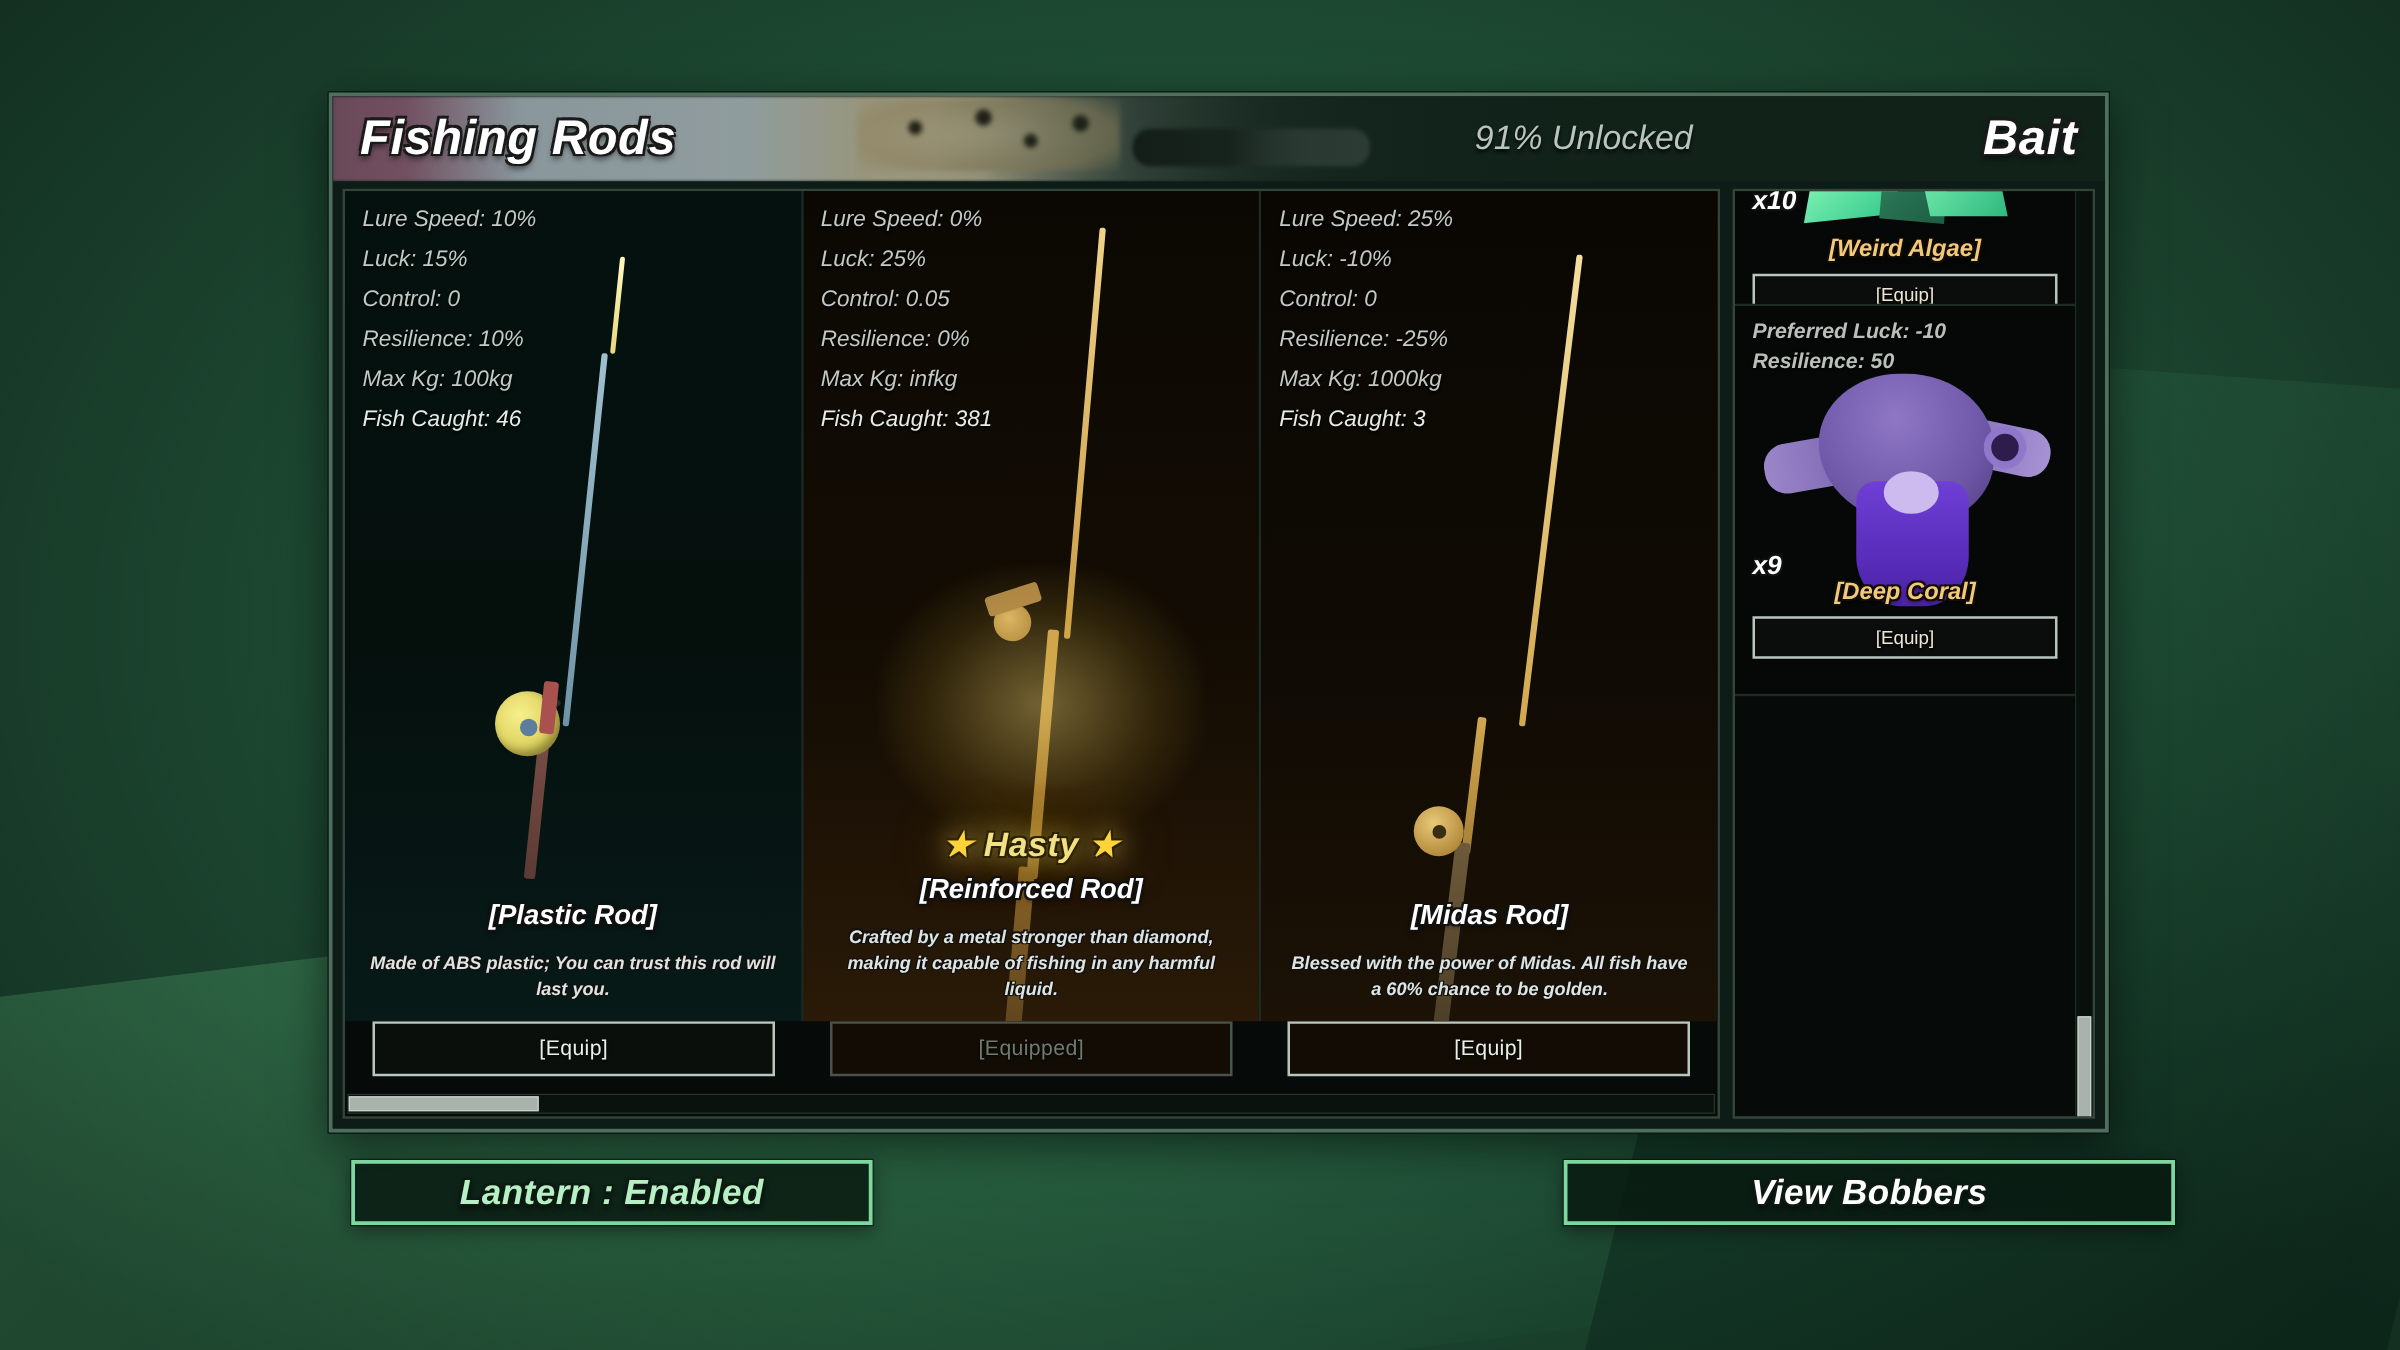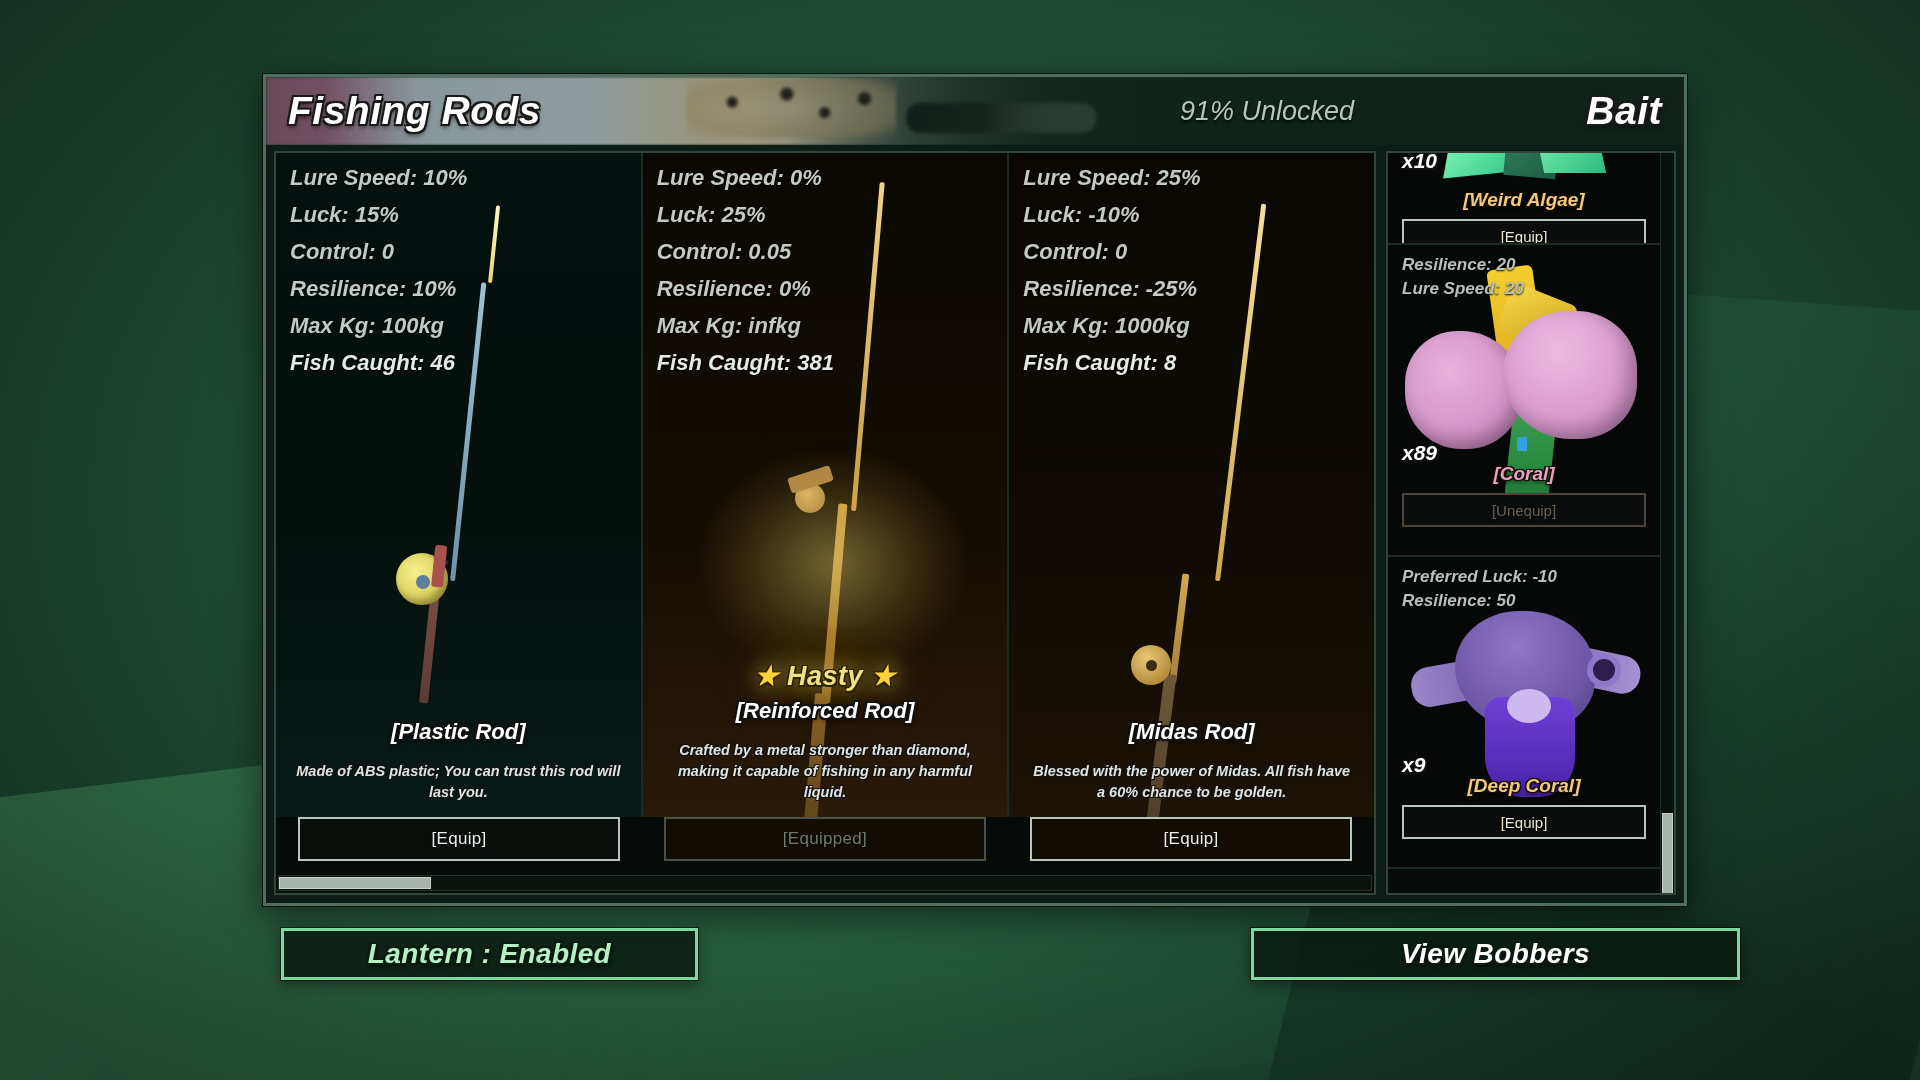--- a/index.html
+++ b/index.html
@@ -167,22 +167,22 @@
     overflow: hidden;
   }
   .rod-card:last-child { border-right: none; }
   .rod-card.tint-blue   { background: linear-gradient(180deg, #04110e 0%, #05100d 55%, #071a18 100%); }
   .rod-card.tint-gold   { background: linear-gradient(180deg, #0b0803 0%, #140d04 58%, #2a1a07 100%); }
   .rod-card.tint-amber  { background: linear-gradient(180deg, #0a0703 0%, #100b04 60%, #1c1206 100%); }
 
   .stats { position: relative; z-index: 3; }
   .stat-line {
     font-style: italic;
-    font-weight: bold;
-    font-size: 22px;
+    font-weight: normal;
+    font-size: 18px;
     color: #c3c9c5;
     margin-bottom: 11px;
     text-shadow: 0 1px 2px rgba(0,0,0,.9);
     white-space: nowrap;
   }
   .stat-line.caught { color: #e7ebe8; margin-bottom: 0; }
 
   
   .rod-art {
     position: absolute;
@@ -517,21 +517,21 @@
             <div class="rod-reel" style="left:122px;top:492px;width:40px;height:40px;background:radial-gradient(circle at 40% 34%,#e9c978,#b48c3d 72%,#8e6c2c 100%);"></div>
             <div class="rod-reel" style="left:137px;top:507px;width:11px;height:11px;background:#3a2d14;"></div>
           </div>
 
           <div class="stats">
             <div class="stat-line">Lure Speed: 25%</div>
             <div class="stat-line">Luck: -10%</div>
             <div class="stat-line">Control: 0</div>
             <div class="stat-line">Resilience: -25%</div>
             <div class="stat-line">Max Kg: 1000kg</div>
-            <div class="stat-line caught">Fish Caught: 8</div>
+            <div class="stat-line caught">Fish Caught: 3</div>
           </div>
 
           <div class="card-foot">
             <div class="rod-name">[Midas Rod]</div>
             <div class="rod-desc">Blessed with the power of Midas. All fish have a 60% chance to be golden.</div>
           </div>
         </div>
 
       </div>
 
@@ -560,37 +560,20 @@
           <div class="bait-art" style="top:-26px;width:190px;height:70px;">
             <div style="position:absolute;left:18px;top:14px;width:70px;height:34px;background:linear-gradient(135deg,#7df0b4,#35c98a);transform:skewX(-16deg) rotate(-6deg);"></div>
             <div style="position:absolute;left:76px;top:10px;width:52px;height:40px;background:linear-gradient(135deg,#2e7f5c,#1d5c42);transform:rotate(5deg);"></div>
             <div style="position:absolute;left:112px;top:16px;width:62px;height:30px;background:linear-gradient(135deg,#6fe8aa,#2fb87e);transform:skewX(12deg);"></div>
           </div>
           <div class="bait-count" style="top:-4px;">x10</div>
           <div class="bait-name" style="color:#f2c97a;margin-top:36px;">[Weird Algae]</div>
           <div class="bait-btn">[Equip]</div>
         </div>
 
-        <div class="bait-item" style="height:312px;">
-          <div class="bait-art" style="top:44px;width:250px;height:210px;">
-            <div style="position:absolute;left:96px;top:-22px;width:46px;height:130px;background:linear-gradient(180deg,#f5cf2e,#d8a51c);transform:rotate(-8deg);border-radius:6px;"></div>
-            <div style="position:absolute;left:104px;top:4px;width:70px;height:48px;background:linear-gradient(135deg,#f7d84a,#cfa018);transform:rotate(22deg);border-radius:8px;"></div>
-            <div style="position:absolute;left:110px;top:118px;width:44px;height:92px;background:linear-gradient(180deg,#3aa14e,#227a37);transform:rotate(6deg);border-radius:6px;"></div>
-            <div style="position:absolute;left:6px;top:42px;width:118px;height:118px;border-radius:46% 54% 50% 50%;background:radial-gradient(circle at 38% 34%,#e7b2dd,#cf8ec4 70%,#b077a6 100%);box-shadow:inset -6px -8px 16px rgba(0,0,0,.3);"></div>
-            <div style="position:absolute;left:104px;top:22px;width:134px;height:128px;border-radius:52% 48% 46% 54%;background:radial-gradient(circle at 42% 32%,#ecbbe3,#d595ca 68%,#b47cab 100%);box-shadow:inset -8px -8px 18px rgba(0,0,0,.28);"></div>
-            <div style="position:absolute;left:118px;top:148px;width:10px;height:14px;background:#34a0e0;"></div>
-          </div>
-          <div class="bait-stats">
-            <div class="bait-stat">Resilience: 20</div>
-            <div class="bait-stat">Lure Speed: 20</div>
-          </div>
-          <div class="bait-count" style="top:196px;">x89</div>
-          <div class="bait-name" style="color:#e9a0c8;margin-top:164px;">[Coral]</div>
-          <div class="bait-btn unequip">[Unequip]</div>
-        </div>
 
         <div class="bait-item" style="height:312px;">
           <div class="bait-art" style="top:48px;width:250px;height:200px;">
             <div style="position:absolute;left:12px;top:56px;width:104px;height:40px;background:linear-gradient(90deg,#9a86c9,#6f5aa8);transform:rotate(-10deg);border-radius:18px;"></div>
             <div style="position:absolute;left:142px;top:44px;width:100px;height:38px;background:linear-gradient(90deg,#7c66b4,#a692d4);transform:rotate(12deg);border-radius:18px;"></div>
             <div style="position:absolute;left:56px;top:6px;width:140px;height:120px;border-radius:48% 52% 44% 56%;background:radial-gradient(circle at 44% 30%,#8f77c6,#6b55a4 66%,#4e3c7e 100%);"></div>
             <div style="position:absolute;left:86px;top:92px;width:90px;height:100px;background:linear-gradient(180deg,#6f3fd6,#4a22a8);border-radius:16px 16px 40% 40%;"></div>
             <div style="position:absolute;left:108px;top:84px;width:44px;height:34px;border-radius:50%;background:#cdbbf0;"></div>
             <div style="position:absolute;left:188px;top:48px;width:34px;height:34px;border-radius:50%;border:6px solid #8f78c9;background:#2c1d4c;"></div>
           </div>

